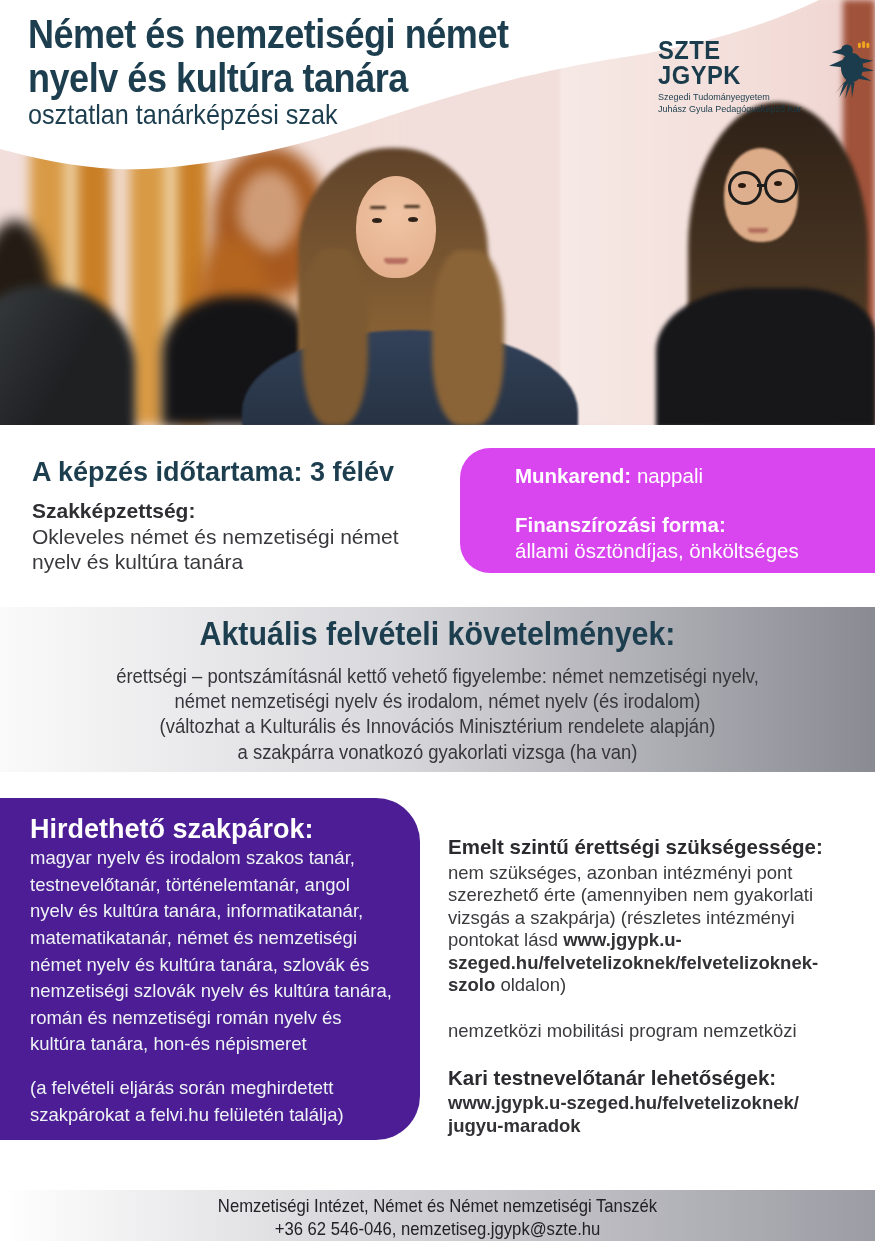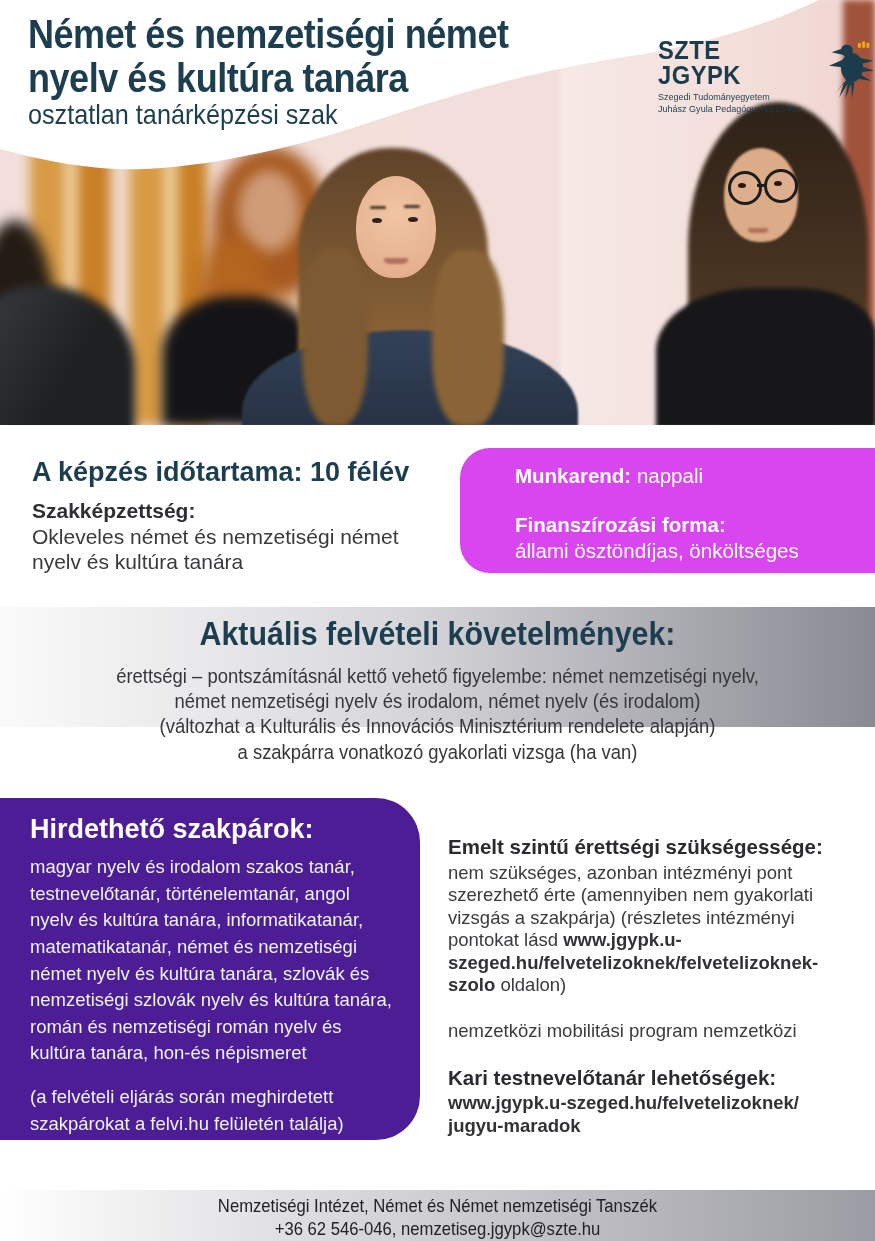--- a/index.html
+++ b/index.html
@@ -54,31 +54,31 @@
   
   .info{position:absolute;left:0;top:425px;width:875px;height:182px;background:#fff;}
   .duration{position:absolute;left:32px;top:32px;color:#1c3e4e;font-size:27px;font-weight:bold;}
   .qual-label{position:absolute;left:32px;top:74px;color:#2f2f33;font-size:21px;font-weight:bold;}
   .qual-value{position:absolute;left:32px;top:100px;color:#3a3a3e;font-size:21px;line-height:1.18;white-space:pre-line;}
   .mbox{position:absolute;left:460px;top:23px;width:415px;height:125px;background:#d946ef;
         border-radius:30px 0 0 30px;color:#ffffff;padding:16px 10px 0 55px;box-sizing:border-box;font-size:20.5px;}
   .mbox b{font-weight:bold;}
   .mbox .row2{margin-top:24px;line-height:1.25;}
   
-  .band{position:absolute;left:0;top:607px;width:875px;height:120px;
+  .band{position:absolute;left:0;top:607px;width:875px;height:165px;
         background:linear-gradient(90deg,#fafafa 0%,#d8d8dc 45%,#8a8a93 100%);text-align:center;}
   .band-title{margin-top:8px;color:#1c3e4e;font-size:33px;font-weight:bold;transform:scaleX(.92);transform-origin:center top;}
   .band-body{margin-top:10px;color:#37373b;font-size:20.5px;line-height:1.23;white-space:pre-line;
         transform:scaleX(.9);transform-origin:center top;}
   
   .pairs-section{position:absolute;left:0;top:772px;width:875px;height:418px;background:#fff;}
   .pairs-box{position:absolute;left:0;top:26px;width:420px;height:342px;background:#4c1d95;
         border-radius:0 44px 44px 0;box-sizing:border-box;padding:16px 26px 0 30px;color:#eef3f5;}
   .pairs-title{font-size:27px;font-weight:bold;color:#ffffff;}
-  .pairs-body{margin-top:9px;font-size:18.5px;line-height:1.44;white-space:pre-line;}
+  .pairs-body{font-size:18.5px;line-height:1.44;white-space:pre-line;}
   .pairs-note{margin-top:17px;font-size:18.5px;line-height:1.44;white-space:pre-line;}
   .details{position:absolute;left:448px;top:63px;width:415px;}
   .dblock{margin-bottom:23px;}
   .dhead{font-size:20.5px;font-weight:bold;color:#2b2b2f;line-height:1.2;}
   .dbody{font-size:18.5px;color:#3b3b3f;line-height:1.22;margin-top:2px;white-space:pre-line;}
   .dbody b{font-weight:bold;color:#323236;}
   .dlink{font-size:18.5px;color:#323236;font-weight:600;line-height:1.22;margin-top:2px;white-space:pre-line;}
   
   .footer{position:absolute;left:0;top:1190px;width:875px;height:51px;
         background:linear-gradient(90deg,#ffffff 0%,#c9c9ce 55%,#9c9ca4 100%);
@@ -150,21 +150,21 @@
         <g fill="#efa51e">
           <rect x="40" y="2" width="3.5" height="6" rx="1.5"></rect>
           <rect x="45" y="0" width="3.5" height="8" rx="1.5"></rect>
           <rect x="50" y="2" width="3.5" height="6" rx="1.5"></rect>
         </g>
       </svg>
     </div>
   </div>
 
   <div class="info">
-    <div class="duration">A képzés időtartama: 10 félév</div>
+    <div class="duration">A képzés időtartama: 3 félév</div>
     <div class="qual-label">Szakképzettség:</div>
     <div class="qual-value">Okleveles német és nemzetiségi német
 nyelv és kultúra tanára</div>
     <div class="mbox">
       <div><b>Munkarend:</b><span> nappali</span></div>
       <div class="row2">
         <b>Finanszírozási forma:</b><br>
         <span>állami ösztöndíjas, önköltséges</span>
       </div>
     </div>

